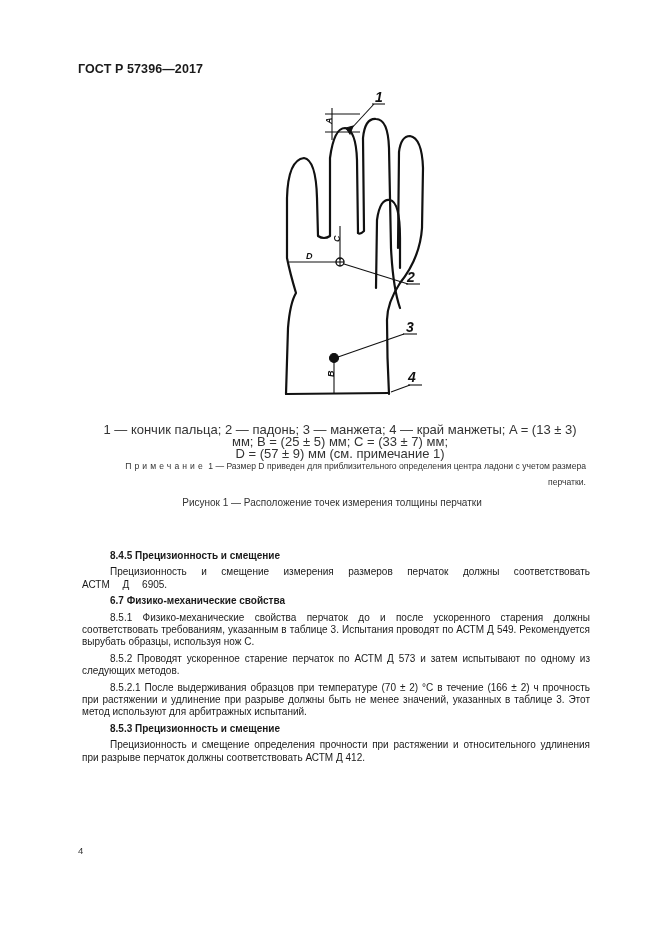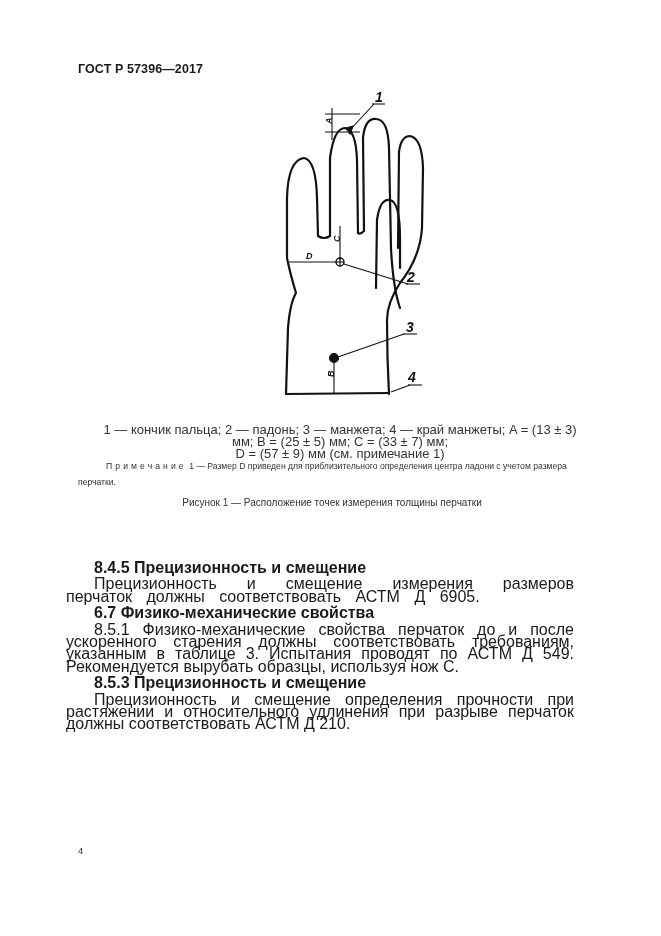--- a/index.html
+++ b/index.html
@@ -1,24 +1,24 @@
 <!DOCTYPE html>
 <html><head>
   <meta charset="utf-8">
   <style>
     html, body { margin: 0; padding: 0; background: #ffffff; }
     body { width: 661px; height: 936px; position: relative; overflow: hidden;
            font-family: "Liberation Sans", sans-serif; color: #1a1a1a; }
     .header { position: absolute; left: 78px; top: 62px; font-weight: bold; font-size: 12.5px; letter-spacing: 0.1px; }
     .figure { position: absolute; left: 260px; top: 88px; width: 170px; height: 320px; }
     .caption-legend { position: absolute; left: 100px; top: 424px; width: 480px; text-align: center; font-size: 13px; line-height: 12px; color: #333; }
-    .note { position: absolute; left: 78px; top: 458px; width: 508px; font-size: 8.6px; line-height: 16px; color: #333; }
+    .note { position: absolute; left: 78px; top: 458px; width: 508px; font-size: 8.6px; line-height: 16px; color: #333; text-align: right; }
     .note .spaced { letter-spacing: 3.1px; }
     .fig-title { position: absolute; left: 78px; top: 497px; width: 508px; text-align: center; font-size: 10px; color: #333; }
-    .body-text { position: absolute; left: 66px; top: 550px; width: 508px; font-size: 16px; line-height: 12.4px; color: #1a1a1a; margin-top: 12px; }
+    .body-text { position: absolute; left: 82px; top: 550px; width: 508px; font-size: 10px; line-height: 12.4px; color: #1a1a1a; }
     .h { font-weight: bold; margin: 0 0 4px 0; padding-left: 28px; }
     .p { margin: 0 0 4px 0; text-indent: 28px; text-align: justify; }
     .p.wide { text-align-last: left; word-spacing: 10px; }
     .pagenum { position: absolute; left: 78px; top: 845px; font-size: 9.5px; color: #333; }
     svg text { font-family: "Liberation Sans", sans-serif; }
   </style>
 </head>
 <body>
 
 <div class="header">ГОСТ Р 57396—2017</div>
@@ -88,17 +88,19 @@
   <span style="padding-left:28px"></span><span class="spaced">Примечание</span><span> 1 — Размер D приведен для приблизительного определения центра ладони с учетом размера перчатки.</span>
 </div>
 
 <div class="fig-title">Рисунок 1 — Расположение точек измерения толщины перчатки</div>
 
 <div class="body-text">
   <div class="h">8.4.5  Прецизионность и смещение</div>
   <div class="p wide">Прецизионность и смещение измерения размеров перчаток должны соответствовать АСТМ Д 6905.</div>
   <div class="h">6.7  Физико-механические свойства</div>
   <div class="p">8.5.1  Физико-механические свойства перчаток до и после ускоренного старения должны соответствовать требованиям, указанным в таблице 3. Испытания проводят по АСТМ Д 549. Рекомендуется вырубать образцы, используя нож С.</div>
+  <div class="p">8.5.2  Проводят ускоренное старение перчаток по АСТМ Д 573 и затем испытывают по одному из следующих методов.</div>
+  <div class="p">8.5.2.1  После выдерживания образцов при температуре (70 ± 2) °С в течение (166 ± 2) ч прочность при растяжении и удлинение при разрыве должны быть не менее значений, указанных в таблице 3. Этот метод используют для арбитражных испытаний.</div>
   <div class="h">8.5.3  Прецизионность и смещение</div>
-  <div class="p">Прецизионность и смещение определения прочности при растяжении и относительного удлинения при разрыве перчаток должны соответствовать АСТМ Д 210.</div>
+  <div class="p">Прецизионность и смещение определения прочности при растяжении и относительного удлинения при разрыве перчаток должны соответствовать АСТМ Д 412.</div>
 </div>
 
 <div class="pagenum">4</div>
 
 </body></html>

